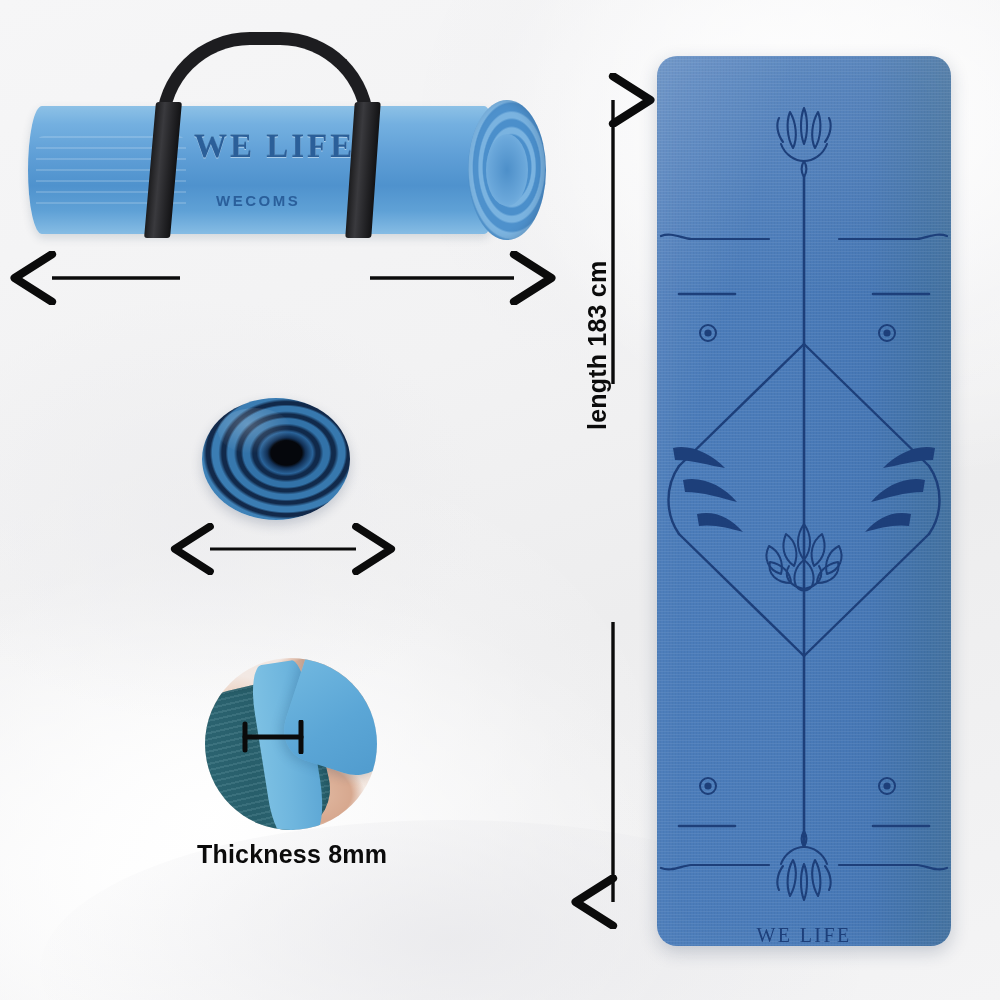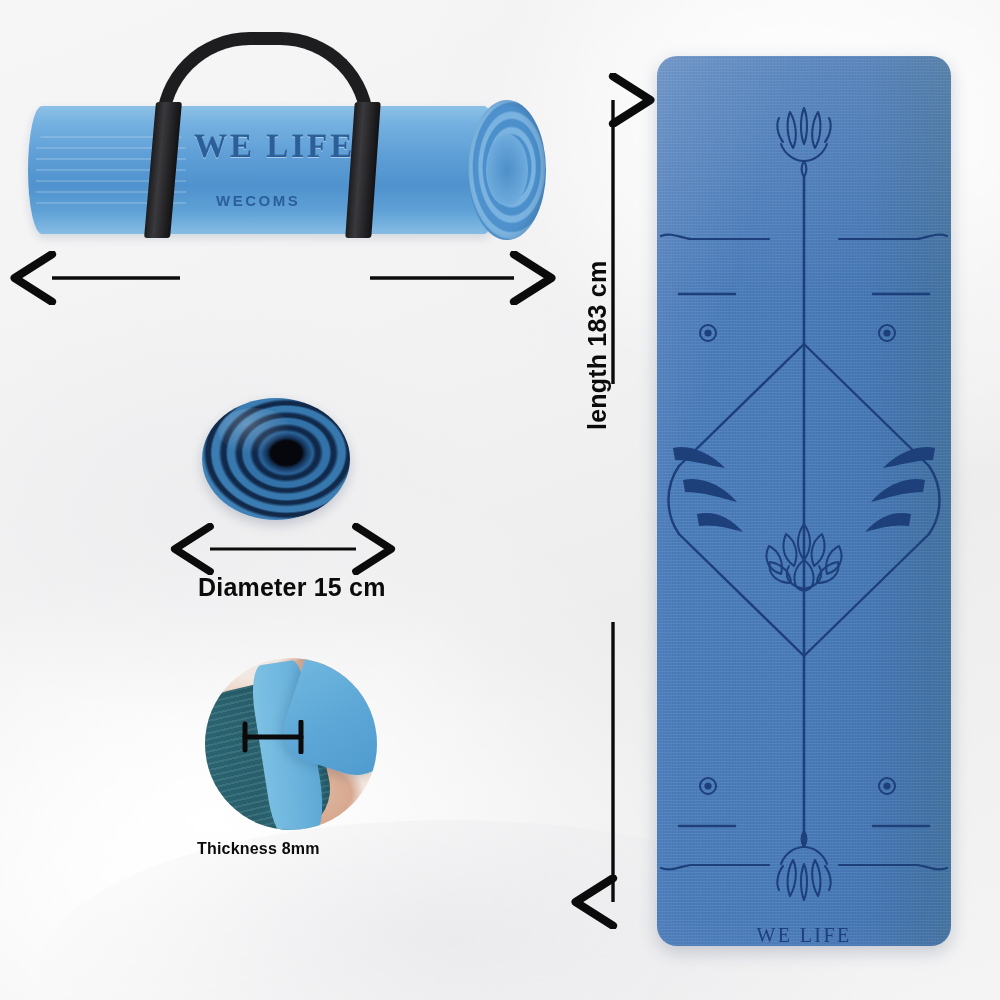--- a/index.html
+++ b/index.html
@@ -61,21 +61,21 @@
   #breadth-label {
     left: 188px; top: 260px;
     font-size: 25px;
   }
   #diameter-label {
     left: 198px; top: 573px;
     font-size: 25px;
   }
   #thickness-label {
     left: 197px; top: 840px;
-    font-size: 16px;
+    font-size: 25px;
   }
   #length-label {
     left: 583px; top: 430px;
     font-size: 25px;
     transform: rotate(-90deg);
     transform-origin: left top;
     transform-box: border-box;
   }
 
   
@@ -334,21 +334,20 @@
   </svg>
 
   <div class="abs" id="coiled-mat-figure">
     <div class="coil"></div>
     <div class="coil-gloss"></div>
   </div>
 
   <svg class="arrow-svg" style="left:198px; top:532px;" width="170" height="34">
     <line x1="12" y1="17" x2="158" y2="17" stroke="#0b0b0b" stroke-width="3.2" marker-start="url(#arrL)" marker-end="url(#arrR)"></line>
   </svg>
-  <div class="dim-label" id="diameter-label">Diameter  15 cm</div>
 
   <div class="abs" id="thickness-figure">
     <div class="thk-circle">
       <div class="thk-hand"></div>
       <div class="thk-mat-dark">
         <div class="thk-mat-dark-ribs"></div>
       </div>
       <div class="thk-mat-light"></div>
       <div class="thk-mat-fold"></div>
       <svg class="thk-caliper" width="82" height="34">

